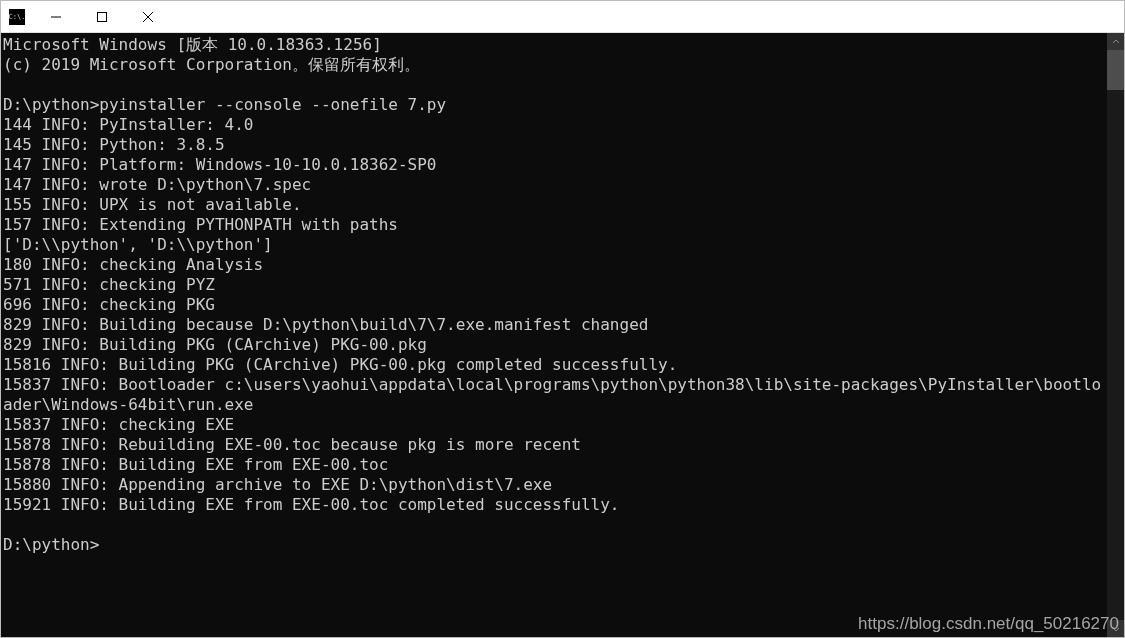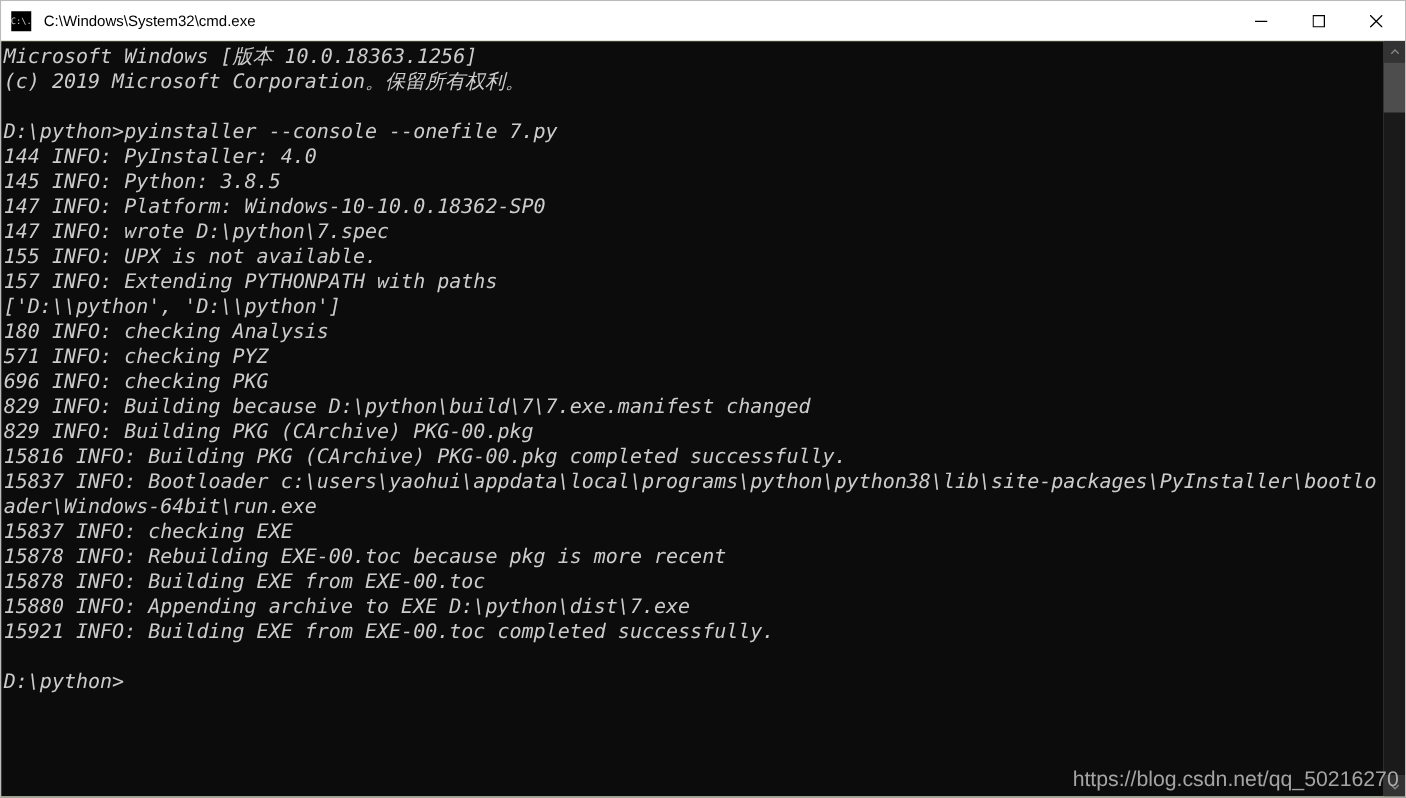--- a/index.html
+++ b/index.html
@@ -54,23 +54,22 @@
     display: flex;
     align-items: center;
     justify-content: center;
     color: #000;
     font-size: 10px;
   }
   .titlebar-btn svg { width: 10px; height: 10px; }
   .terminal-wrap {
     flex: 1;
     display: flex;
-    background: #bef264;
+    background: #3b82f6;
     position: relative;
-    font-style: italic;
   }
   .terminal {
     flex: 1;
     background: #0c0c0c;
     color: #cccccc;
     font-family: "NSimSun", "SimSun", "Consolas", monospace;
     font-size: 16px;
     line-height: 20px;
     padding: 2px 0 0 2px;
     white-space: pre-wrap;
@@ -114,21 +113,20 @@
     opacity: 0.85;
   }
 </style>
 </head>
 <body>
 
 <div class="window">
 
   <div class="titlebar">
     <div class="titlebar-icon">C:\.</div>
-    <div class="titlebar-title">C:\Windows\System32\cmd.exe</div>
     <div class="titlebar-buttons">
       <div class="titlebar-btn">
         <svg viewBox="0 0 10 10">
             <line x1="0" y1="5" x2="10" y2="5" stroke="#000" stroke-width="1"></line>
           </svg>
       </div>
       <div class="titlebar-btn">
         <svg viewBox="0 0 10 10">
             <rect x="0.5" y="0.5" width="9" height="9" fill="none" stroke="#000" stroke-width="1"></rect>
           </svg>

